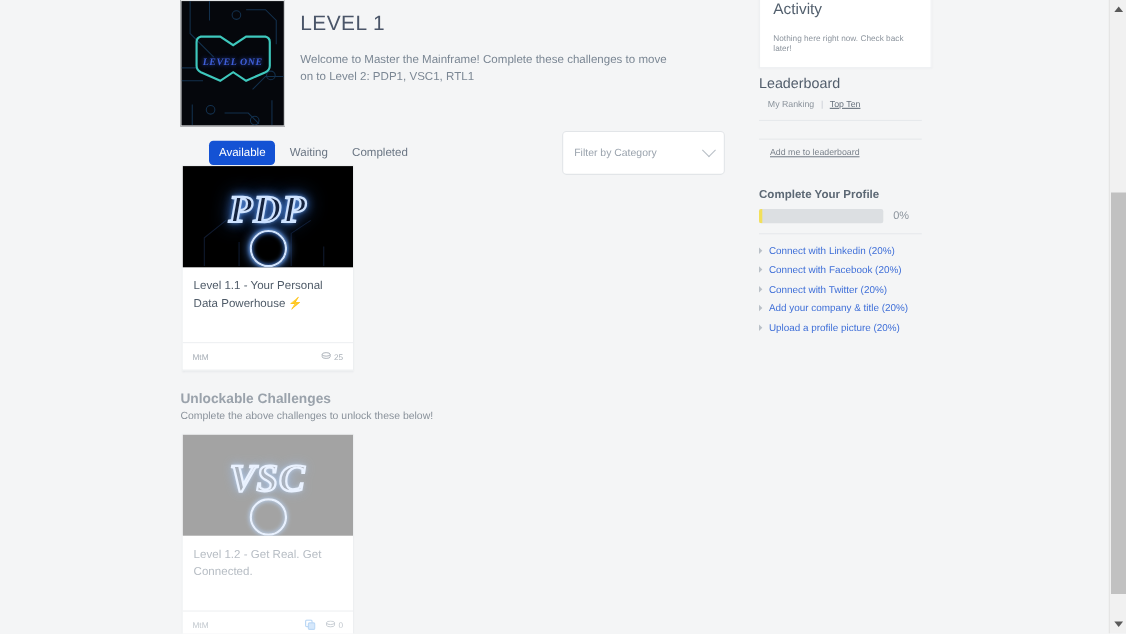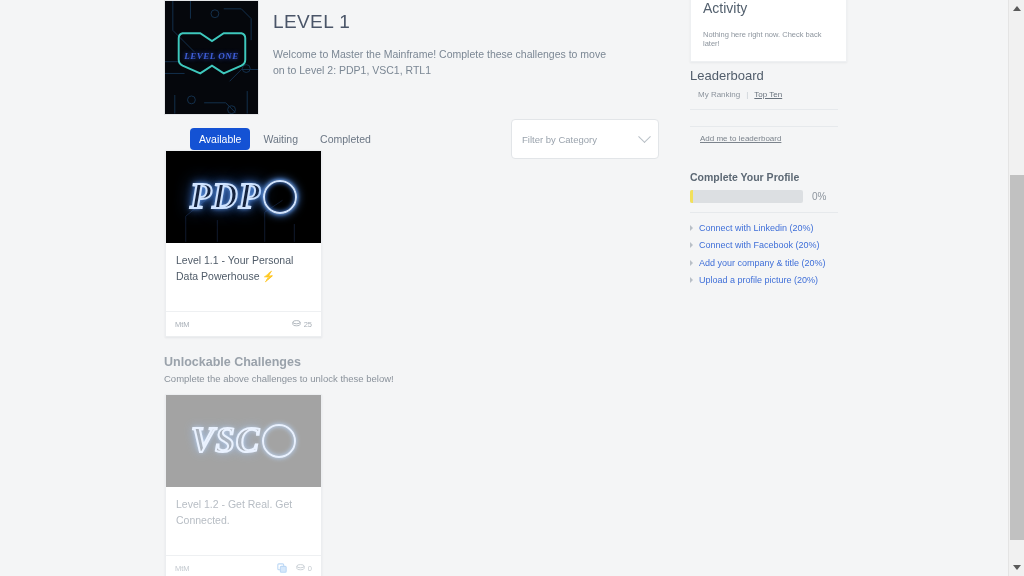--- a/index.html
+++ b/index.html
@@ -109,22 +109,22 @@
     overflow: hidden;
   }
   .card-img {
     height: 92px;
     position: relative;
     background: #000;
     overflow: hidden;
   }
   .card-img .neon {
     position: absolute; inset: 0;
-    display: flex; flex-direction: row;
-    align-items: center; justify-content: center;
+    display: flex; flex-direction: column;
+    align-items: center; justify-content: flex-end;
     gap: 2px;
   }
   .neon-word {
     font-family: "Liberation Serif", serif;
     font-style: italic;
     font-weight: 700;
     font-size: 35px;
     letter-spacing: 1px;
     color: rgba(12,22,44,.9);
     -webkit-text-stroke: 2px #cfe3ff;
@@ -455,20 +455,24 @@
     <li>
       <span class="tri"></span>
       <span>Connect with Linkedin (20%)</span>
     </li>
     <li>
       <span class="tri"></span>
       <span>Connect with Facebook (20%)</span>
     </li>
     <li>
       <span class="tri"></span>
+      <span>Connect with Twitter (20%)</span>
+    </li>
+    <li>
+      <span class="tri"></span>
       <span>Add your company &amp; title (20%)</span>
     </li>
     <li>
       <span class="tri"></span>
       <span>Upload a profile picture (20%)</span>
     </li>
   </ul>
 
   <div class="scrollbar">
     <div class="sb-arrow up">

